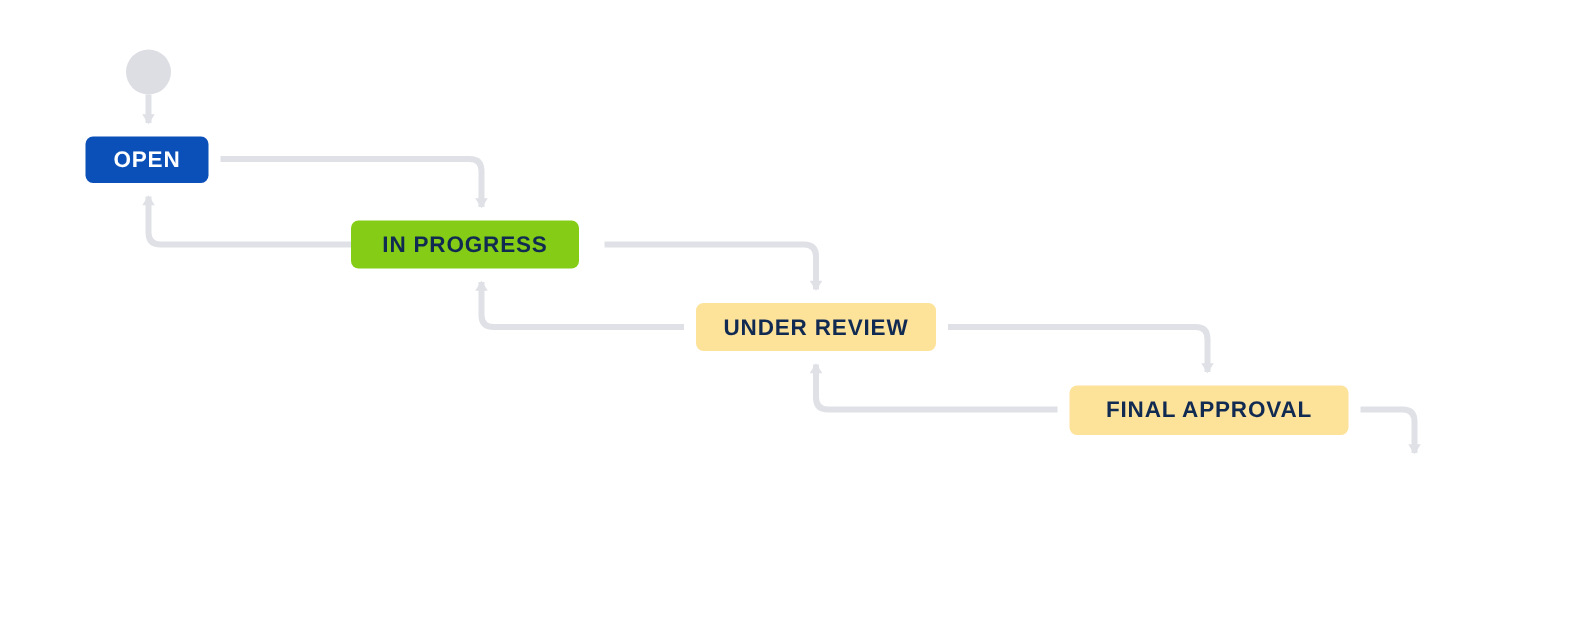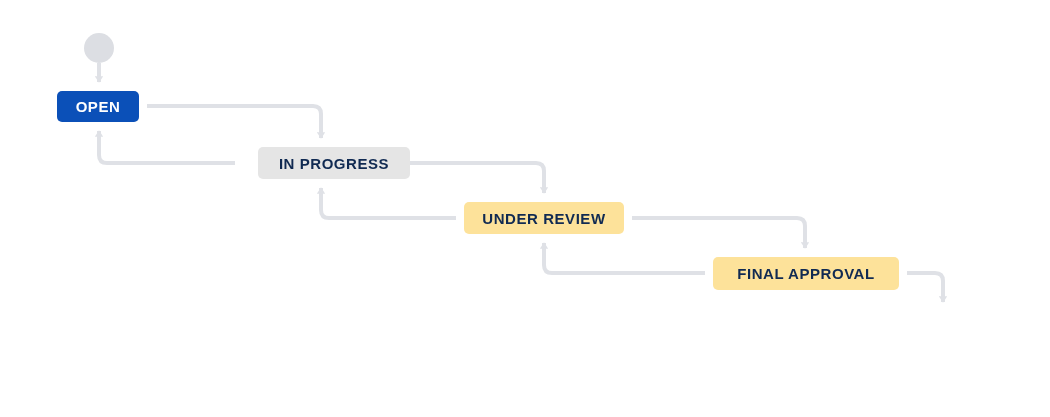--- a/index.html
+++ b/index.html
@@ -84,21 +84,21 @@
       <path d="M907,273 L935,273 Q943,273 943,281 L943,302" marker-end="url(#arrow-down)" stroke="#DFE1E6" stroke-width="4"></path>
     </g>
   </svg>
 
   <div class="start-dot" style="left: 84px; top: 33px; width: 30px; height: 30px; background: rgb(220, 222, 227);"></div>
 
   <div class="node" style="left: 57px; top: 91px; width: 82px; height: 31px; background: rgb(11, 80, 184); color: rgb(255, 255, 255);">
     <span class="node-label">OPEN</span>
   </div>
 
-  <div class="node" style="left: 258px; top: 147px; width: 152px; height: 32px; background: #e5e5e5; color: rgb(16, 42, 82);">
+  <div class="node" style="left: 234px; top: 147px; width: 152px; height: 32px; background: #84cc16; color: rgb(16, 42, 82);">
     <span class="node-label">IN PROGRESS</span>
   </div>
 
   <div class="node" style="left: 713px; top: 257px; width: 186px; height: 33px; background: rgb(253, 226, 154); color: rgb(16, 42, 82);">
     <span class="node-label">FINAL APPROVAL</span>
   </div>
 
   <div class="node" style="left: 464px; top: 202px; width: 160px; height: 32px; background: rgb(253, 226, 154); color: rgb(16, 42, 82);">
     <span class="node-label">UNDER REVIEW</span>
   </div>

